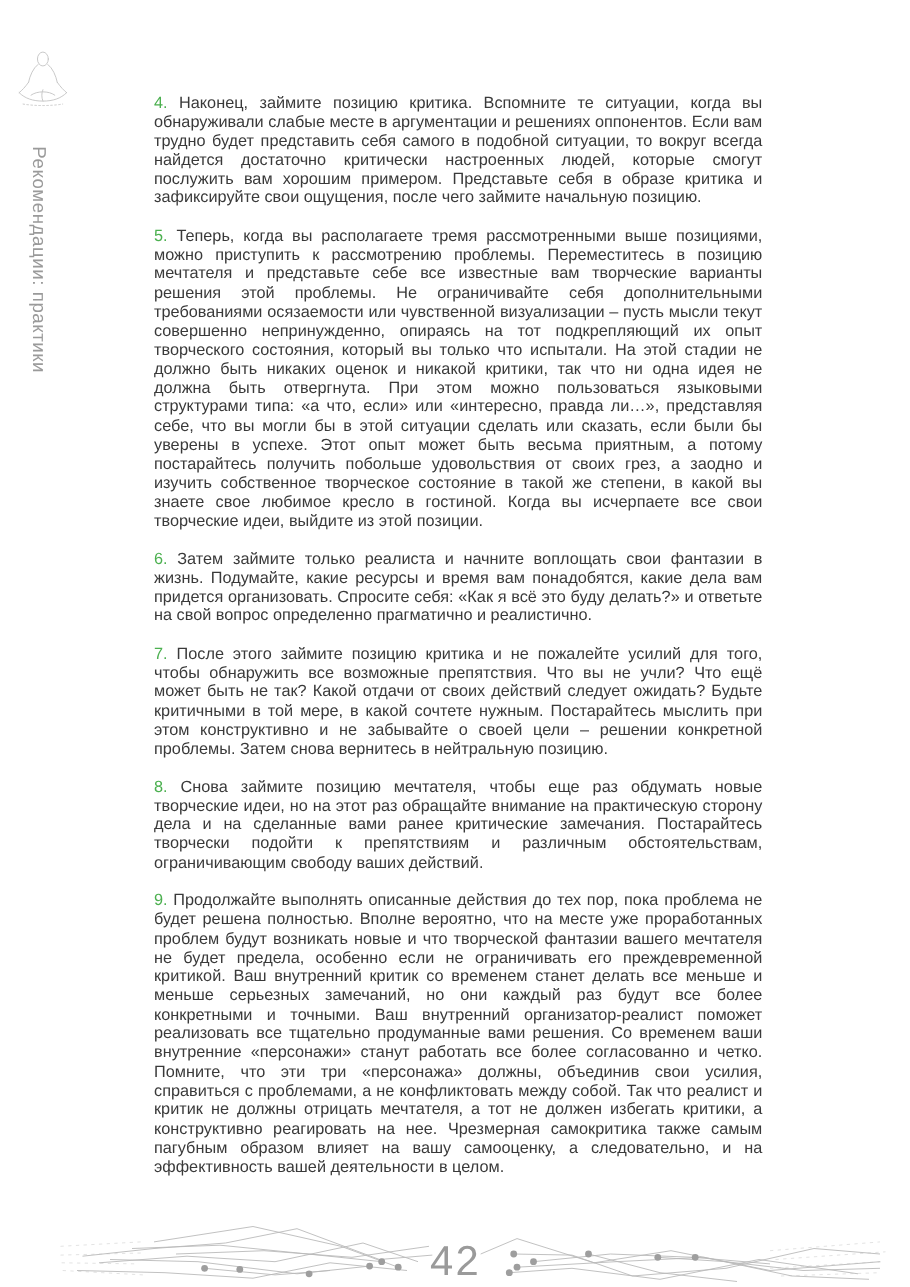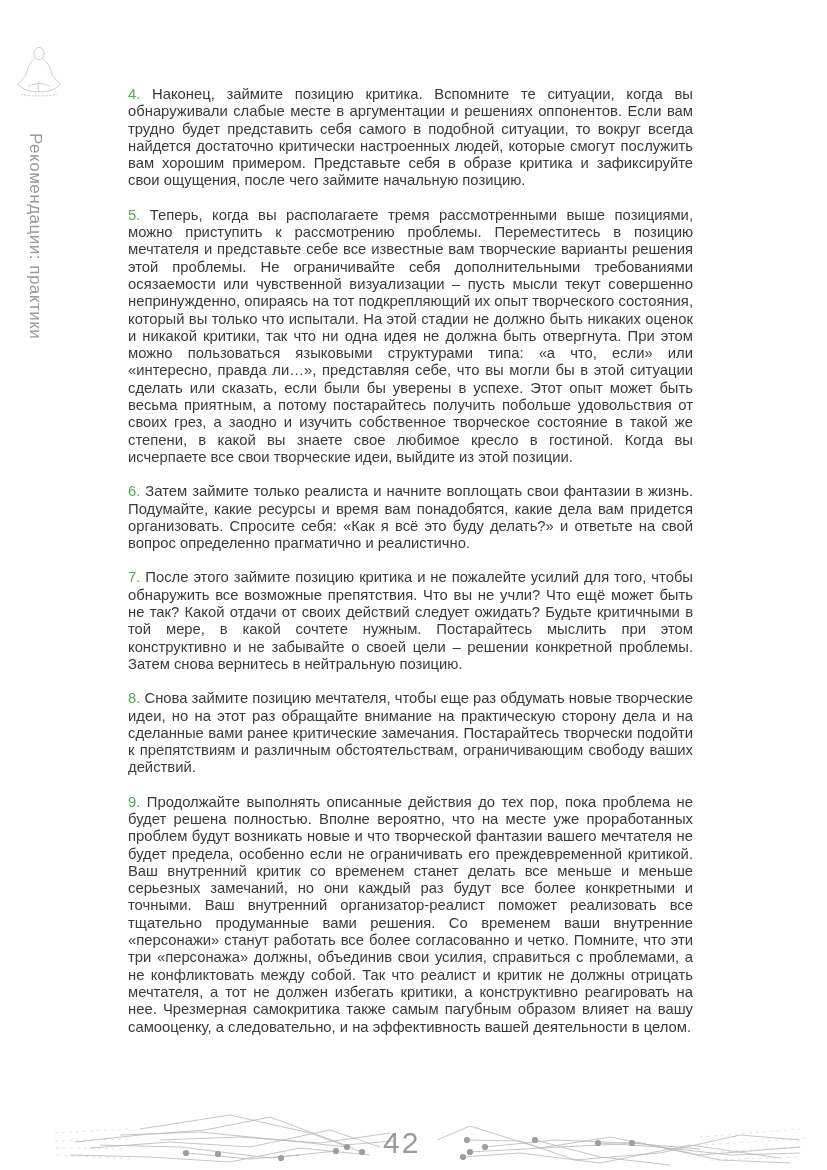--- a/index.html
+++ b/index.html
@@ -29,42 +29,43 @@
     color: var(--muted, #9a9a9a);
     white-space: nowrap;
   }
   .content {
     position: absolute;
     left: 128px;
     top: 86px;
     width: 565px;
   }
   .para {
-    margin: 0 0 17px 0;
+    margin: 0 0 17px 12px;
     text-align: justify;
     font-size: 14.8px;
     line-height: 17.3px;
     color: var(--text, #3a3a3a);
   }
   .para-num {
     color: var(--green, #4cb050);
   }
   .footer-deco {
     position: absolute;
     left: 0;
     top: 1085px;
     width: 827px;
     height: 85px;
   }
   .pagenum {
     position: absolute;
     left: 383px;
     top: 1126px;
     width: 62px;
-    font-size: 30px;
+    text-align: center;
+    font-size: 38px;
     letter-spacing: 2px;
     color: var(--muted, #a6a6a6);
   }
 </style>
 </head>
 <body>
 
 <div>
 
   <div>

